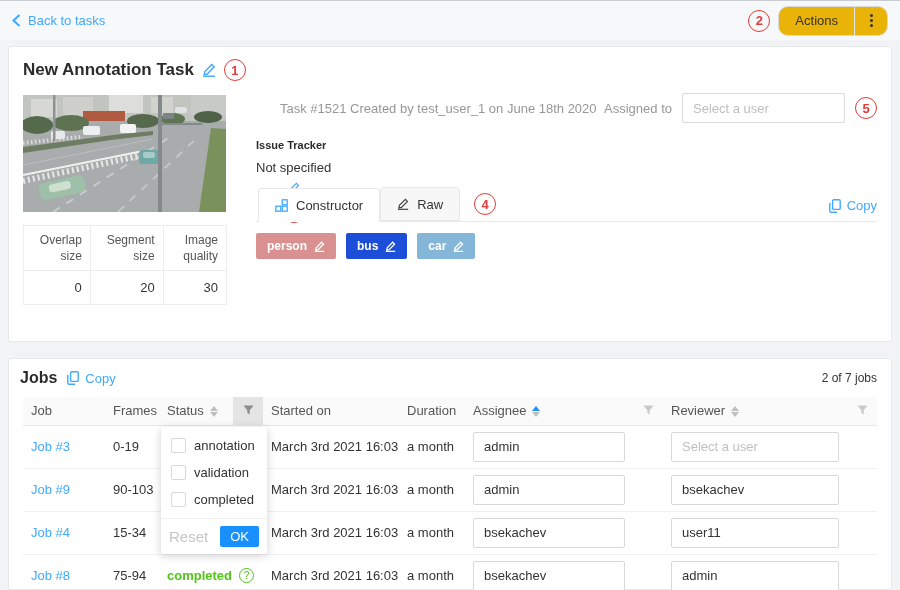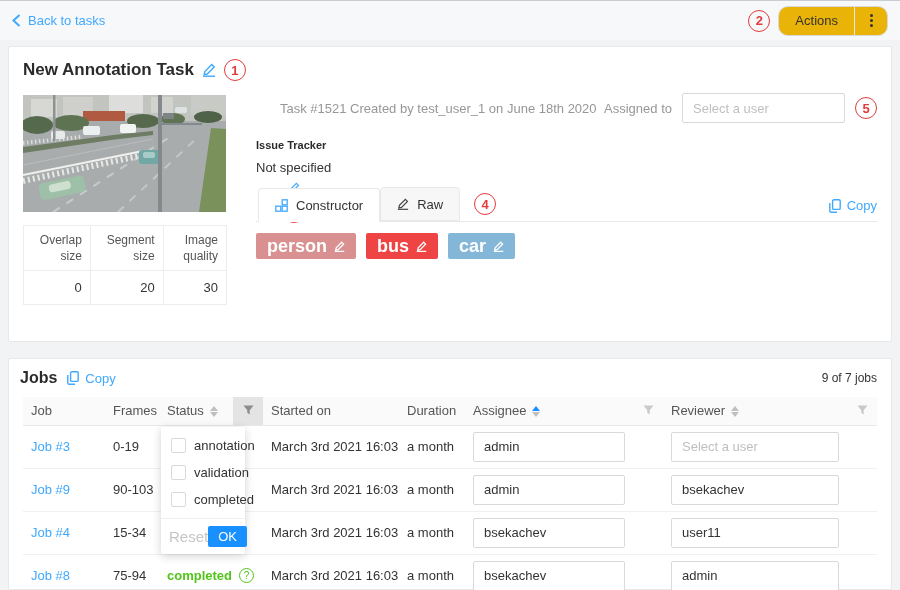--- a/index.html
+++ b/index.html
@@ -51,21 +51,21 @@
   .tab-raw { background:#f7f7f8; }
   .tab-constructor { background:#fff; border-bottom:1px solid #fff; margin-bottom:-1px; margin-left:2px; }
   .tab svg { display:block; }
   .tabsbar .num-circle { margin-left:14px; margin-bottom:6px; }
   .tabsbar-spacer { flex:1; }
   .copy-link { display:inline-flex; align-items:center; gap:6px; color:#40a9ff; font-size:13px; cursor:pointer; margin-bottom:8px; }
 
   .labels-row { position:absolute; left:247px; top:186px; display:flex; align-items:center; gap:10px; }
   .add-label-btn { display:inline-flex; align-items:center; gap:8px; background:#fff; border:1px solid #d9d9d9; border-radius:2px; height:30px; padding:0 12px; font-size:13px; color:#333; cursor:pointer; }
   .plus-circle { width:14px; height:14px; border:1px solid #595959; border-radius:50%; display:inline-flex; align-items:center; justify-content:center; font-size:11px; color:#595959; line-height:1; }
-  .label-chip { display:inline-flex; align-items:center; gap:7px; height:26px; padding:0 11px; border-radius:2px; color:#fff; font-size:18px; font-weight:bold; cursor:pointer; }
+  .label-chip { display:inline-flex; align-items:center; gap:7px; height:26px; padding:0 11px; border-radius:2px; color:#fff; font-size:12px; font-weight:bold; cursor:pointer; }
 
   
   .jobs-head { position:absolute; left:11px; top:10px; right:14px; display:flex; align-items:center; }
   .jobs-title { font-size:16px; font-weight:bold; color:#2b2b2b; margin-right:10px; }
   .jobs-count { margin-left:auto; font-size:12px; color:#333; }
 
   .jobs-table { position:absolute; left:14px; top:38px; width:854px; border-collapse:collapse; font-size:13px; table-layout:fixed; }
   .jobs-table thead th { background:#fafafa; border-bottom:1px solid #e8e8e8; font-weight:normal; color:#555; text-align:left; padding:6px 8px; height:28px; white-space:nowrap; }
   .jobs-table thead th.funnel-cell { text-align:center; padding:6px 4px; }
   .jobs-table thead th.funnel-active { background:#e4e4e4; }
@@ -75,21 +75,21 @@
   .sorter i { width:0; height:0; border-left:4px solid transparent; border-right:4px solid transparent; }
   .sorter .up { border-bottom:5px solid #bfbfbf; }
   .sorter .down { border-top:5px solid #bfbfbf; }
   .sorter.sort-asc .up { border-bottom-color:#1890ff; }
   .funnel-icon svg { display:block; margin:0 auto; }
   .cell-input { width:100%; max-width:168px; }
   .status-completed { color:#52c41a; font-weight:bold; display:inline-flex; align-items:center; gap:7px; }
   .q-circle { width:15px; height:15px; border:1px solid #52c41a; border-radius:50%; color:#52c41a; font-size:10px; font-weight:normal; display:inline-flex; align-items:center; justify-content:center; }
 
   
-  .filter-dropdown { position:absolute; left:152px; top:68px; width:84px; background:#fff; border-radius:2px; box-shadow:0 2px 10px rgba(0,0,0,0.18); z-index:20; }
+  .filter-dropdown { position:absolute; left:152px; top:68px; width:106px; background:#fff; border-radius:2px; box-shadow:0 2px 10px rgba(0,0,0,0.18); z-index:20; }
   .filter-items { padding:5px 0; }
   .filter-item { display:flex; align-items:center; gap:8px; padding:6px 10px; font-size:13px; color:#333; cursor:pointer; }
   .checkbox { width:15px; height:15px; border:1px solid #d9d9d9; border-radius:2px; background:#fff; flex:0 0 auto; }
   .filter-footer { border-top:1px solid #f0f0f0; display:flex; align-items:center; justify-content:space-between; padding:7px 8px; }
   .reset-btn { font-size:15px; color:#c5c5c5; cursor:default; }
   .ok-btn { background:#1890ff; color:#fff; border:none; border-radius:2px; font-size:13px; padding:3px 10px; cursor:pointer; font-family:"Liberation Sans", sans-serif; }
 </style>
 </head>
 <body>
 
@@ -232,21 +232,21 @@
   </div>
 
   <div class="labels-row">
     <span class="label-chip" style="background-color: rgb(217, 144, 144);">
       <span>person</span>
       <svg width="11" height="11" viewBox="0 0 14 14">
           <path d="M9.8 1.6l2.4 2.4-7 7-3 .6.6-3z" fill="none" stroke="#fff" stroke-width="1.6"></path>
           <line x1="1" y1="13.2" x2="13" y2="13.2" stroke="#fff" stroke-width="1.6"></line>
         </svg>
     </span>
-    <span class="label-chip" style="background-color: #ef4444;">
+    <span class="label-chip" style="background-color: #1d4ed8;">
       <span>bus</span>
       <svg width="11" height="11" viewBox="0 0 14 14">
           <path d="M9.8 1.6l2.4 2.4-7 7-3 .6.6-3z" fill="none" stroke="#fff" stroke-width="1.6"></path>
           <line x1="1" y1="13.2" x2="13" y2="13.2" stroke="#fff" stroke-width="1.6"></line>
         </svg>
     </span>
     <span class="label-chip" style="background-color: rgb(132, 182, 216);">
       <span>car</span>
       <svg width="11" height="11" viewBox="0 0 14 14">
           <path d="M9.8 1.6l2.4 2.4-7 7-3 .6.6-3z" fill="none" stroke="#fff" stroke-width="1.6"></path>
@@ -260,21 +260,21 @@
 
   <div class="jobs-head">
     <span class="jobs-title">Jobs</span>
     <span class="copy-link" style="margin-bottom:0;">
       <svg width="12" height="14" viewBox="0 0 12 14">
         <rect x="3.6" y="0.8" width="7.6" height="9.6" rx="1.2" fill="none" stroke="#40a9ff" stroke-width="1.4"></rect>
         <path d="M8 13.2H1.9a1.1 1.1 0 0 1-1.1-1.1V4" fill="none" stroke="#40a9ff" stroke-width="1.4"></path>
       </svg>
       <span>Copy</span>
     </span>
-    <span class="jobs-count">9 of 7 jobs</span>
+    <span class="jobs-count">2 of 7 jobs</span>
   </div>
 
   <table class="jobs-table">
     <colgroup>
       <col style="width:82px">
         <col style="width:54px">
         <col style="width:74px">
         <col style="width:30px">
       <col style="width:136px">
         <col style="width:66px">

